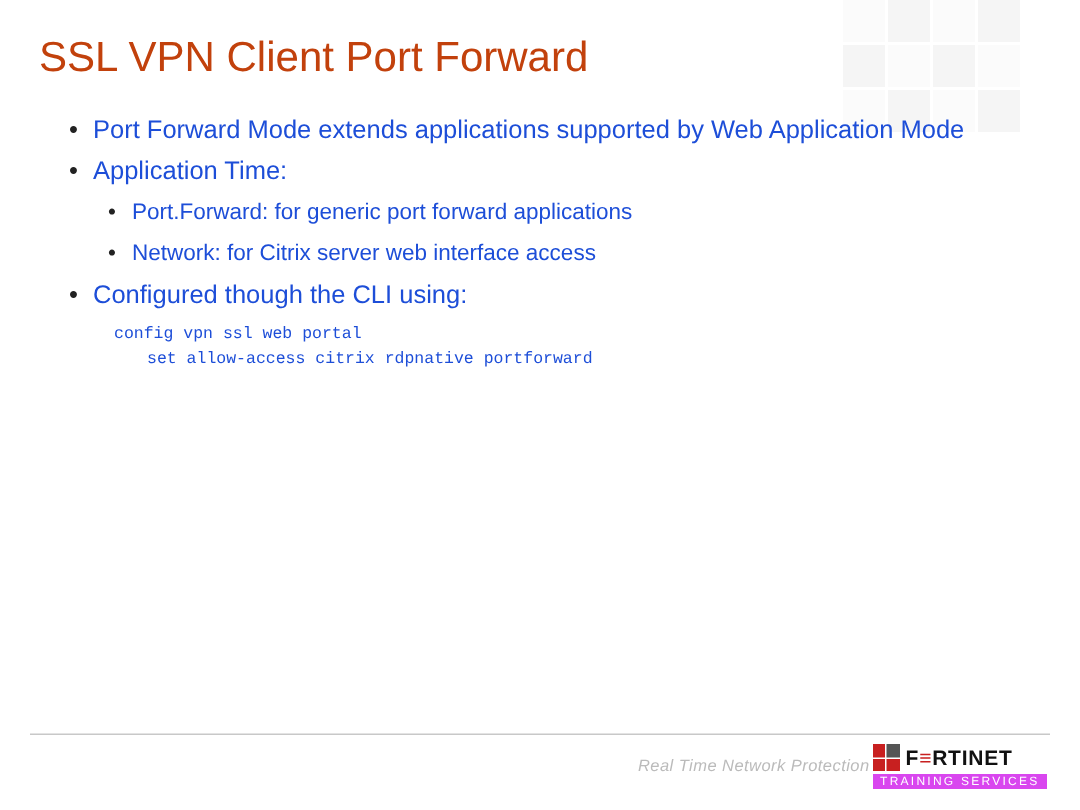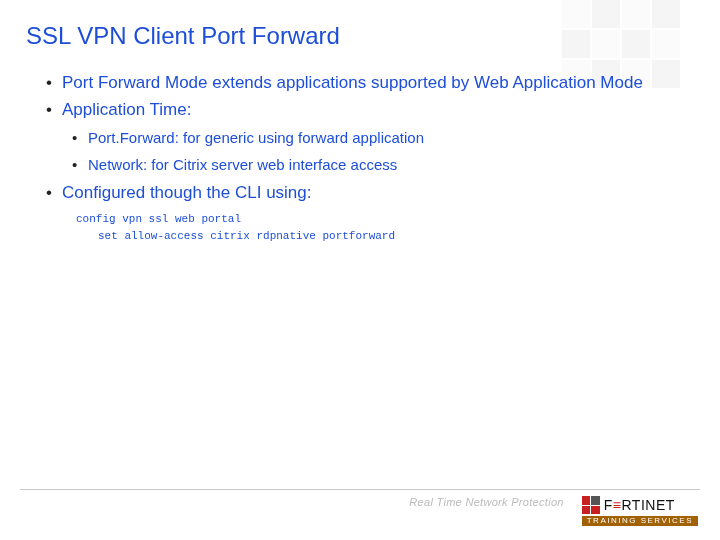--- a/index.html
+++ b/index.html
@@ -13,22 +13,22 @@
     .deco-squares {
       position: absolute;
       top: 0; right: 40px;
       display: flex; flex-direction: column; gap: 2px;
       opacity: 0.08;
     }
     .deco-row { display: flex; gap: 2px; }
     .deco-sq { width: 28px; height: 28px; background: #888; }
     .deco-sq.lt { opacity: 0.4; }
     .slide-title {
-      font-size: 24px;
-      color: #1d4ed8;
+      font-size: 28px;
+      color: #c2410c;
       padding: 22px 0 0 26px;
       font-weight: normal;
     }
     .content {
       padding: 22px 40px 0 46px;
       font-size: 17px;
       color: #1d4ed8;
       line-height: 1.35;
     }
     ul { list-style: none; }
@@ -51,44 +51,44 @@
       font-family: "Courier New", Courier, monospace;
       font-size: 11px; line-height: 1.55;
     }
     .code-indent { padding-left: 22px; }
     .hr {
       position: absolute; left: 20px; right: 20px; bottom: 50px;
       height: 1px; background: #c8c8c8;
     }
     .footer {
       position: absolute; bottom: 14px; right: 22px;
-      display: flex; align-items: flex-start; gap: 18px;
+      display: flex; align-items: center; gap: 2px;
     }
     .tagline {
       font-size: 11px; color: #bbb; font-style: italic;
       letter-spacing: 0.3px;
     }
     .logo {
       display: flex; flex-direction: column; align-items: flex-start;
       line-height: 1;
     }
     .logo-top { display: flex; align-items: center; gap: 4px; }
     .logo-mark {
       width: 18px; height: 18px;
       display: grid; grid-template-columns: 1fr 1fr; grid-template-rows: 1fr 1fr;
       gap: 1px;
     }
     .logo-mark div { background: #c82020; }
     .logo-mark div:nth-child(2) { background: #555; }
     .logo-name {
-      font-weight: normal; font-size: 14px; letter-spacing: 0.5px; color: #111;
+      font-weight: bold; font-size: 14px; letter-spacing: 0.5px; color: #111;
     }
     .logo-accent { color: #c82020; }
     .logo-sub {
-      background: #a16207; color: #fff; font-size: 8px;
+      background: #d946ef; color: #fff; font-size: 8px;
       letter-spacing: 1.5px; padding: 1px 5px; margin-top: 2px;
       width: 100%; text-align: center;
     }
   </style>
 </head>
 <body>
 
 <div class="deco-squares">
   <div class="deco-row">
       <div class="deco-sq lt"></div>
@@ -111,21 +111,21 @@
 </div>
 
 <h1 class="slide-title">SSL VPN  Client Port Forward</h1>
 
 <div class="content">
   <ul class="lvl1">
     <li><span>Port Forward Mode extends applications supported by Web Application Mode</span></li>
     <li>
       <span>Application Time:</span>
       <ul class="lvl2">
-        <li><span>Port.Forward: for generic using forward application</span></li>
+        <li><span>Port.Forward: for generic port forward applications</span></li>
         <li><span>Network: for Citrix server web interface access</span></li>
       </ul>
     </li>
     <li>
       <span>Configured though the CLI using:</span>
       <div class="code-block">
         <div>config vpn ssl web portal</div>
         <div class="code-indent">set allow-access citrix rdpnative portforward</div>
       </div>
     </li>

